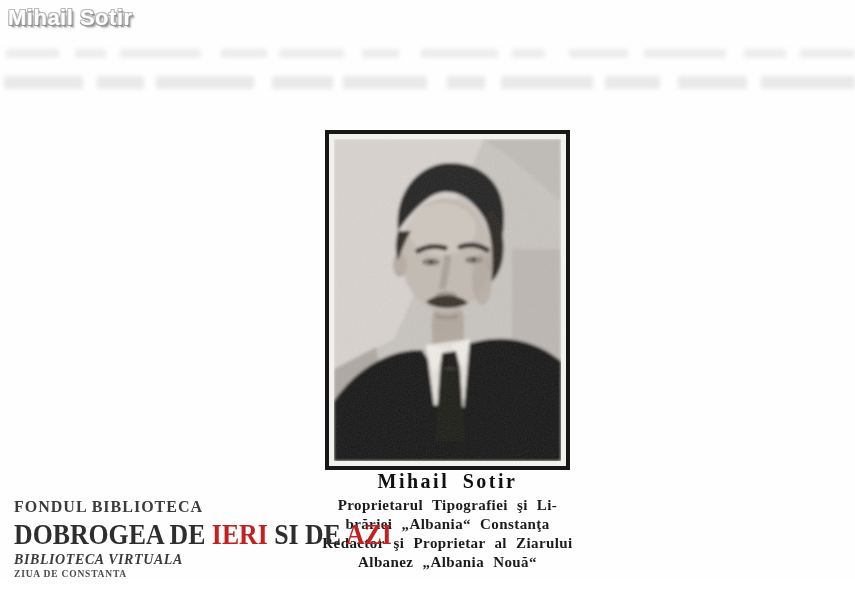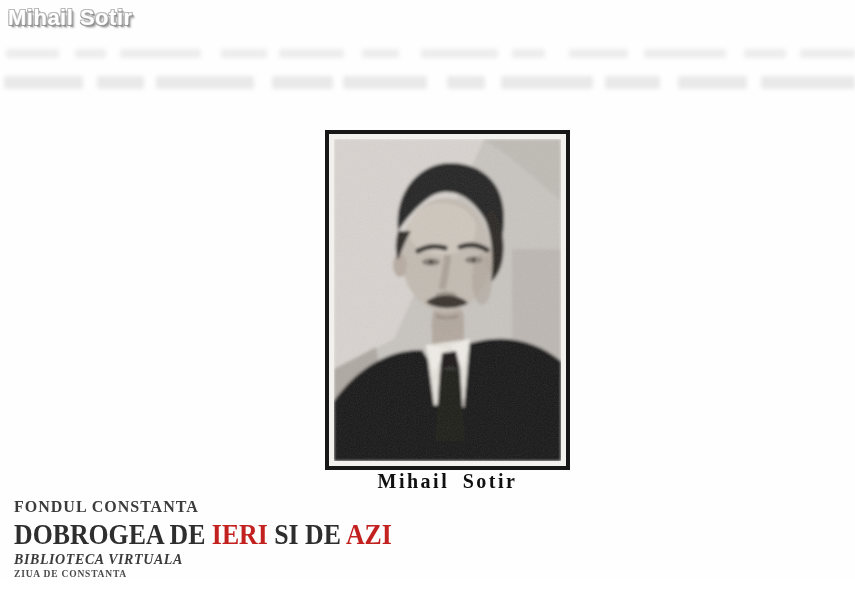--- a/index.html
+++ b/index.html
@@ -191,24 +191,30 @@
         <ellipse cx="113" cy="186" rx="16" ry="7" fill="#b0a59b" opacity="0.5"></ellipse>
 
         <ellipse cx="148" cy="140" rx="10" ry="26" fill="#a89d93" opacity="0.5"></ellipse>
       </g>
       <rect x="0" y="0" width="227" height="322" fill="#808080" filter="url(#grainF)" opacity="0.55"></rect>
     </svg>
   </figure>
 
   <div class="caption">
     <div class="cap-name">Mihail Sotir</div>
+    <div class="cap-lines">
+      <div>Proprietarul Tipografiei şi Li-</div>
+      <div>brăriei „Albania“ Constanţa</div>
+      <div>Redactor şi Proprietar al Ziarului</div>
+      <div>Albanez „Albania Nouă“</div>
+    </div>
   </div>
 
   <div class="watermark">
-    <div class="wm-line1">FONDUL CONSTANTA</div>
+    <div class="wm-line1">FONDUL BIBLIOTECA</div>
     <div class="wm-line2"><span class="wm-dark">DOBROGEA DE </span><span class="wm-red">IERI</span><span class="wm-dark"> SI DE </span><span class="wm-red">AZI</span></div>
     <div class="wm-line3">BIBLIOTECA VIRTUALA</div>
     <div class="wm-line4">ZIUA DE CONSTANTA</div>
   </div>
 
   <svg class="squiggles" width="400" height="20">
     <path d="M20,12 q6,-9 12,-2 t12,1 q4,4 10,0" stroke="#c2c2c2" stroke-width="1.4" fill="none"></path>
     <path d="M120,13 q8,-7 16,-3 t18,2 q6,2 12,-2" stroke="#cccccc" stroke-width="1.3" fill="none"></path>
     <path d="M230,11 q7,-6 14,-1 t14,2" stroke="#cfcfcf" stroke-width="1.2" fill="none"></path>
     <path d="M320,14 q6,-10 12,-3 t14,2 q5,3 10,-1" stroke="#c8c8c8" stroke-width="1.3" fill="none"></path>

